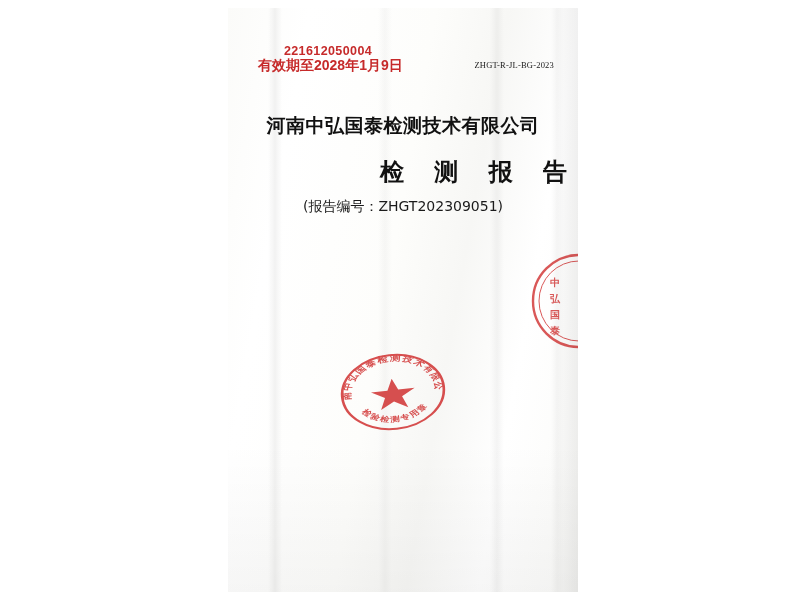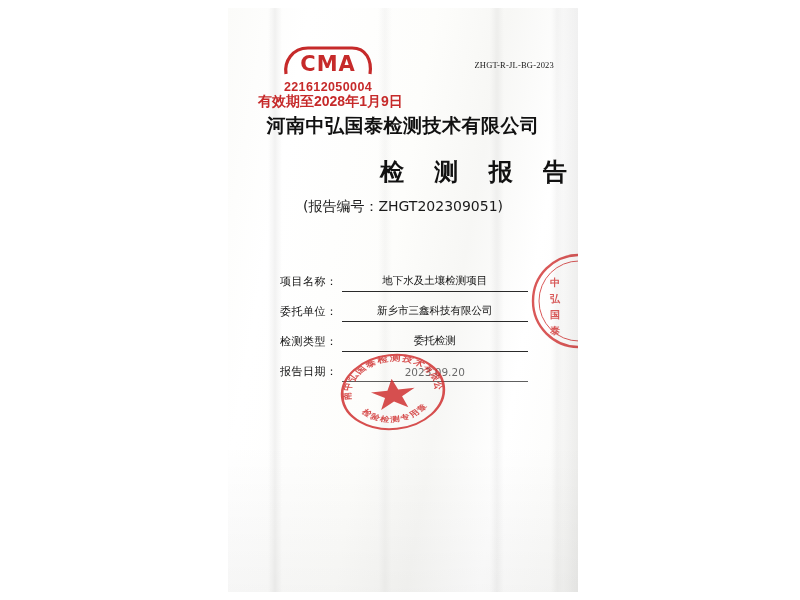--- a/index.html
+++ b/index.html
@@ -235,54 +235,30 @@
   <div class="paper">
 
     <div class="crease c1"></div>
     <div class="crease c2"></div>
     <div class="crease c3"></div>
     <div class="crease c4"></div>
 
     <div class="report-code">ZHGT-R-JL-BG-2023</div>
 
     <div class="cma-block">
-      <div class="cma-logo">
-        <svg width="92" height="36" viewBox="0 0 92 36" xmlns="http://www.w3.org/2000/svg">
-          <path d="M4 30 C2 18, 10 4, 26 4 L70 4 C84 4, 90 16, 88 30" fill="none" stroke="#c62a2a" stroke-width="3.2"></path>
-          <text x="46" y="27" text-anchor="middle" font-family="DejaVu Sans, sans-serif" font-size="21" font-weight="bold" fill="#c62a2a" letter-spacing="1">CMA</text>
-        </svg>
-      </div>
       <div class="cma-number">221612050004</div>
       <div class="cma-valid">有效期至2028年1月9日</div>
     </div>
 
     <div class="company-name">河南中弘国泰检测技术有限公司</div>
 
     <div class="doc-title">检 测 报 告</div>
 
     <div class="report-no">(报告编号：ZHGT202309051)</div>
 
-    <div class="fields">
-      <div class="field-row">
-        <span class="field-label">项目名称：</span>
-        <span class="field-value">地下水及土壤检测项目</span>
-      </div>
-      <div class="field-row">
-        <span class="field-label">委托单位：</span>
-        <span class="field-value">新乡市三鑫科技有限公司</span>
-      </div>
-      <div class="field-row">
-        <span class="field-label">检测类型：</span>
-        <span class="field-value">委托检测</span>
-      </div>
-      <div class="field-row">
-        <span class="field-label">报告日期：</span>
-        <span class="field-value faded">2023.09.20</span>
-      </div>
-    </div>
 
     <div class="seal">
       <svg width="150" height="108" viewBox="0 0 150 108" xmlns="http://www.w3.org/2000/svg">
         <g transform="translate(75,54) rotate(-6) scale(1.02,0.74) translate(-75,-54)">
           <circle cx="75" cy="54" r="50" fill="none" stroke="#cf2a2a" stroke-width="2.6"></circle>
           <path id="sealTopArc" d="M 33 54 A 42 42 0 0 1 117 54" fill="none"></path>
           <path id="sealBotArc" d="M 35 54 A 40 40 0 0 0 115 54" fill="none"></path>
           <text class="seal-text" font-size="10.5" letter-spacing="1.2">
             <textPath href="#sealTopArc" startOffset="50%" text-anchor="middle">河南中弘国泰检测技术有限公司</textPath>
           </text>

